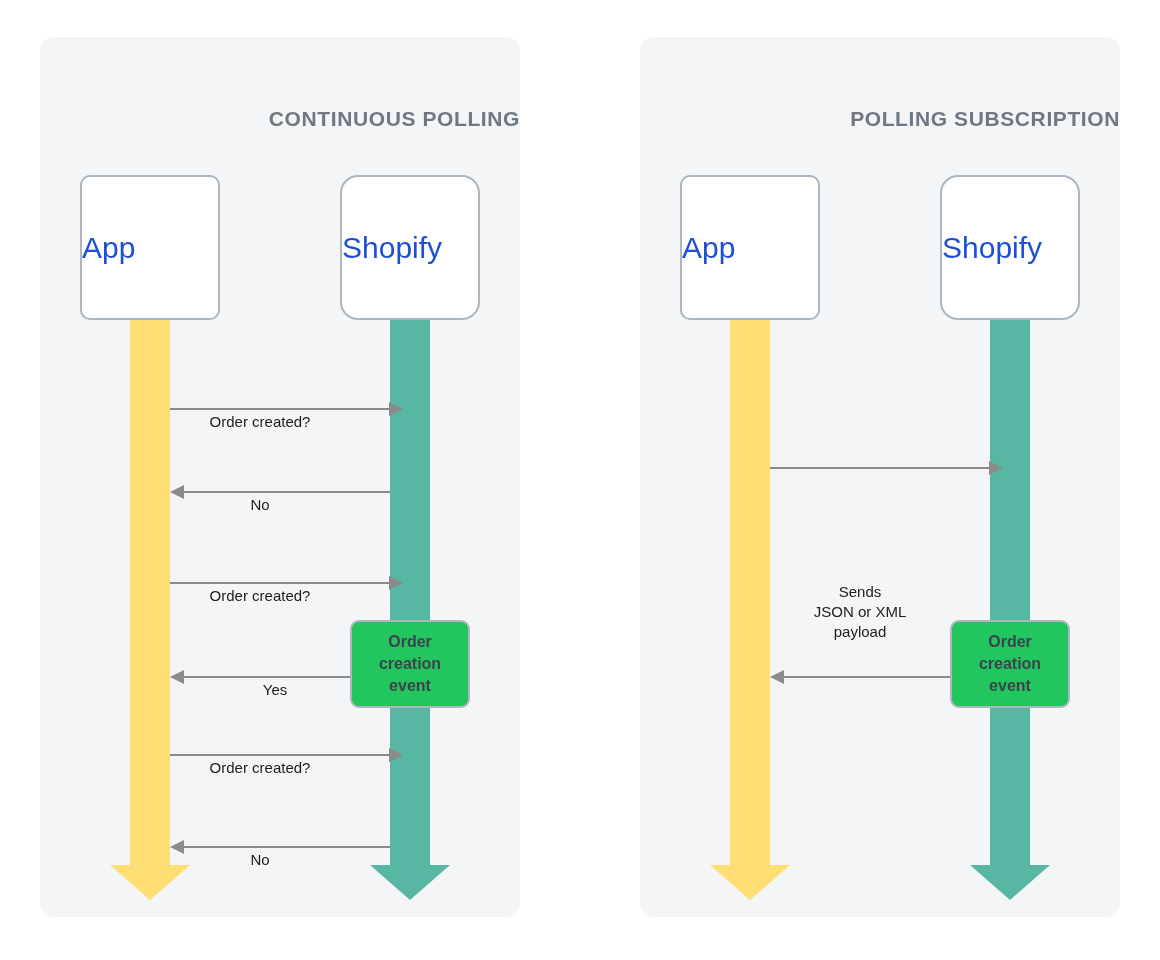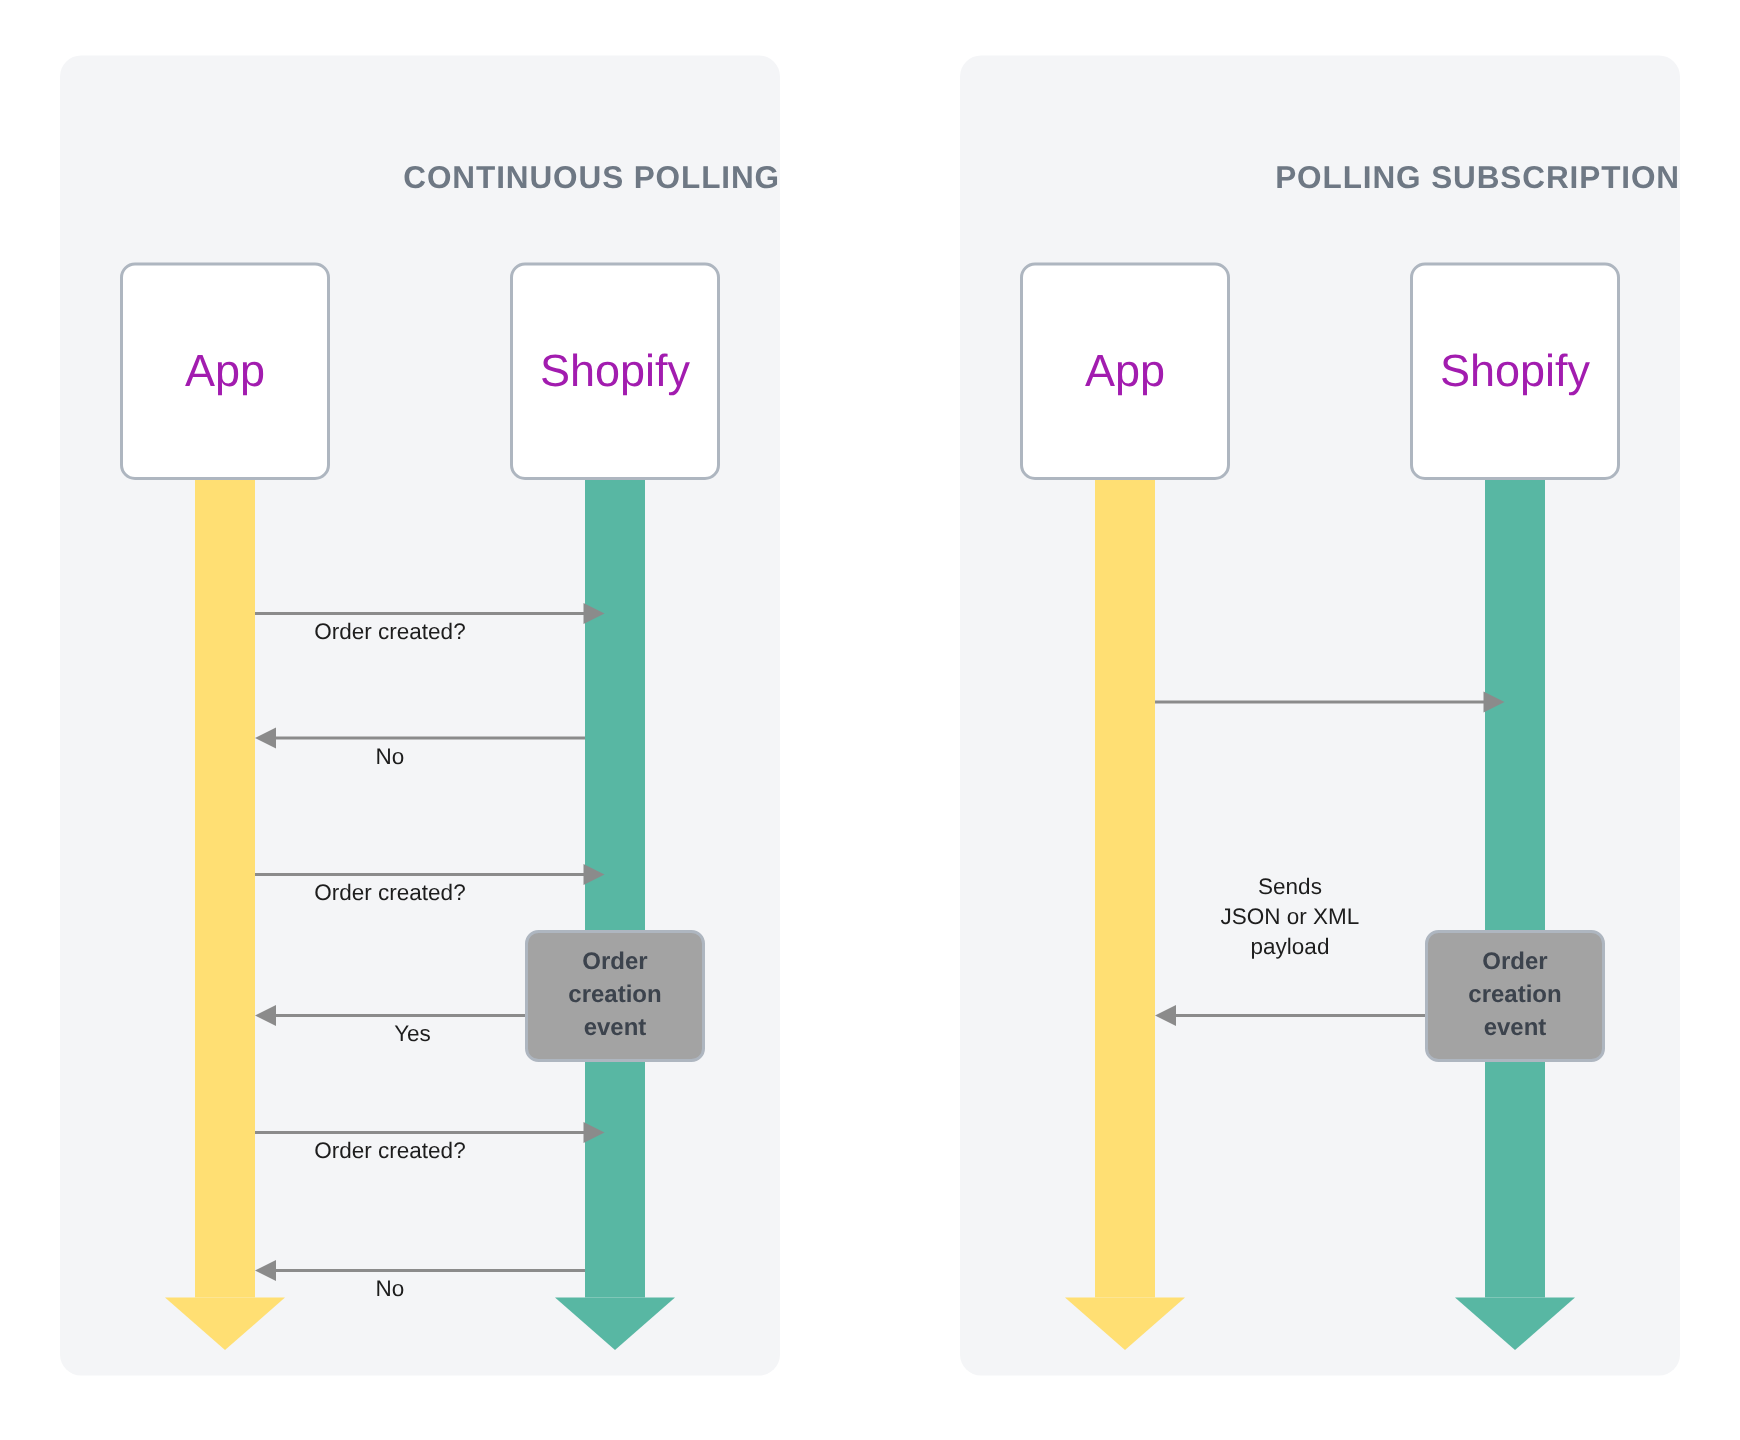--- a/index.html
+++ b/index.html
@@ -34,27 +34,27 @@
   }
 
   
   .actor-box{
     position:absolute;
     width:140px;height:145px;
     background:#ffffff;
     border:2px solid #aeb6c0;
     border-radius:10px;
     box-sizing:border-box;
-    display:flex;align-items:center;justify-content:center;
+    display:flex;align-items:center;justify-content:flex-start;
     font-size:30px;
-    color:#a21caf;
+    color:#1d4ed8;
     font-weight:400;
   }
   .actor-app{left:40px;top:138px;}
-  .actor-shopify{left:300px;top:138px;}
+  .actor-shopify{left:300px;top:138px;border-radius:18px;}
 
   
   .lifeline{
     position:absolute;
     width:40px;
     top:283px;
     height:545px;
   }
   .lifeline.app{left:90px;background:#ffdf73;}
   .lifeline.shopify{left:350px;background:#58b7a3;}
@@ -91,21 +91,21 @@
     font-size:15px;
     color:#1d1d1d;
     line-height:20px;
     white-space:pre-line;
   }
 
   
   .event-box{
     position:absolute;
     width:120px;
-    background:#a3a3a3;
+    background:#22c55e;
     border:2px solid #aeb6c0;
     border-radius:9px;
     box-sizing:border-box;
     text-align:center;
     font-size:16px;
     font-weight:bold;
     line-height:22px;
     color:#3c434d;
     padding:9px 4px;
     white-space:pre-line;

